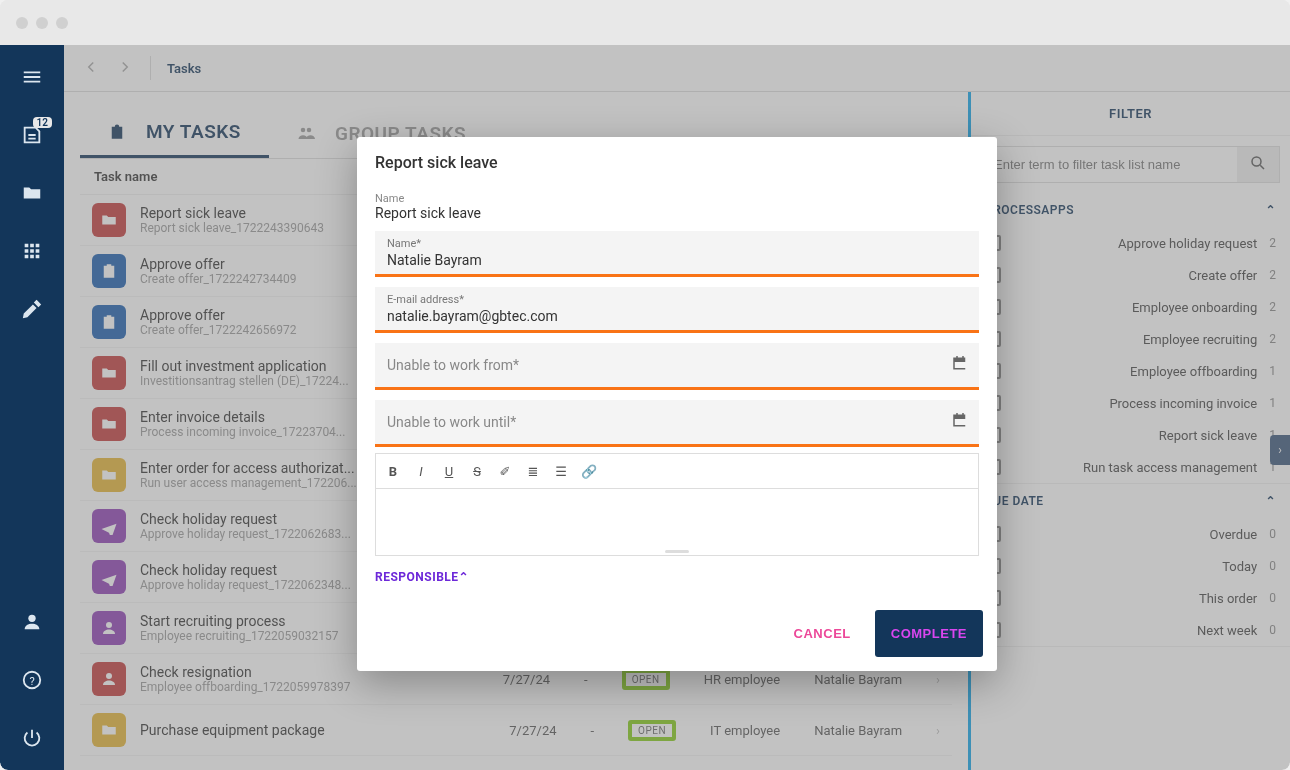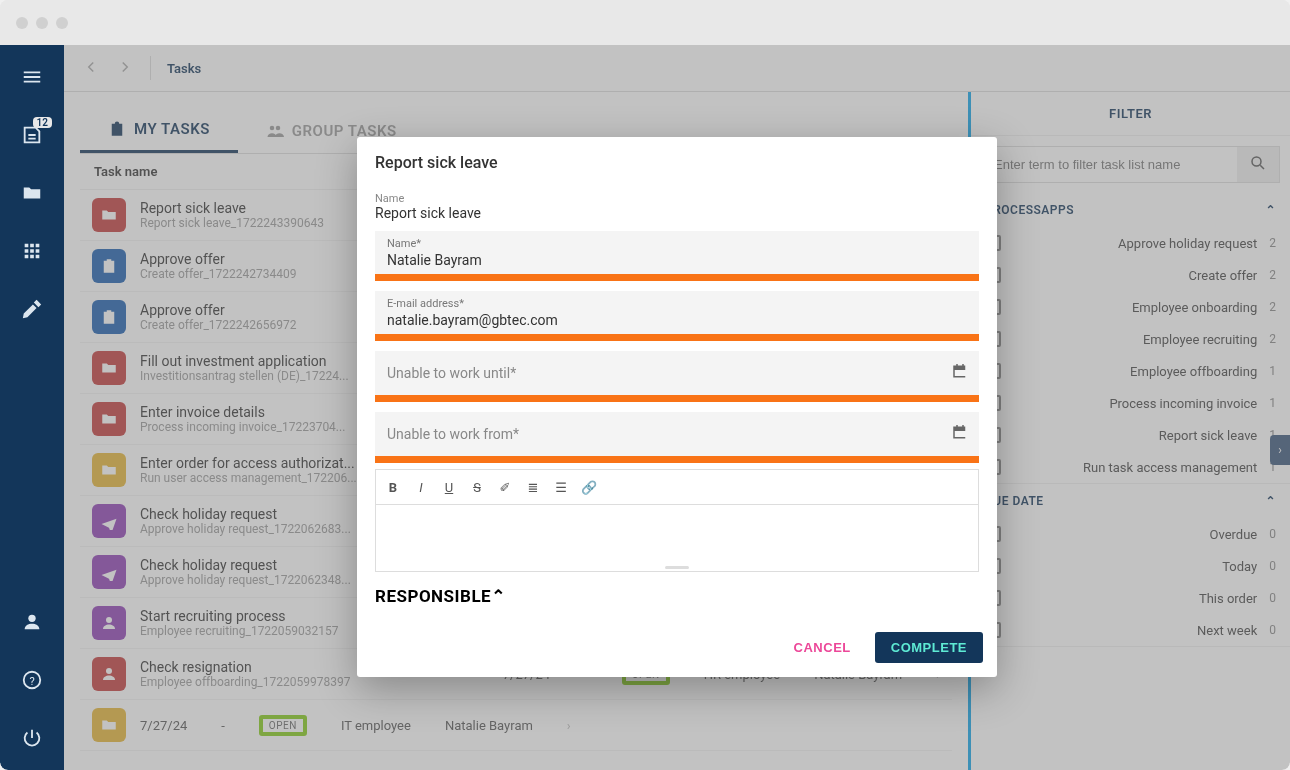--- a/index.html
+++ b/index.html
@@ -17,21 +17,21 @@
 
 .main { flex: 1; display: flex; flex-direction: column; position: relative; }
 .topbar { height: 47px; border-bottom: 1px solid #ddd; display: flex; align-items: center; padding: 0 18px; gap: 16px; color: #666; }
 .topbar .nav-arrow { cursor: pointer; color: #aaa; }
 .topbar .divider { width: 1px; height: 24px; background: #ddd; }
 .crumb { color: #13365a; font-weight: 600; font-size: 13px; }
 
 .content { flex: 1; display: flex; overflow: hidden; }
 .tasklist-panel { flex: 1; padding: 16px 16px 0 16px; overflow: hidden; display: flex; flex-direction: column; }
 .tabs { display: flex; border-bottom: 1px solid #ddd; }
-.tab { padding: 12px 28px; font-size: 15px; font-weight: 600; letter-spacing: 0.5px; color: #999; display: flex; align-items: center; gap: 8px; cursor: pointer; }
+.tab { padding: 12px 28px; font-size: 19px; font-weight: 600; letter-spacing: 0.5px; color: #999; display: flex; align-items: center; gap: 20px; cursor: pointer; }
 .tab.active { color: #13365a; border-bottom: 3px solid #13365a; }
 .tab svg { width: 18px; height: 18px; fill: currentColor; }
 
 .col-head { padding: 10px 14px; font-weight: 600; font-size: 13px; color: #333; border-bottom: 1px solid #eee; }
 .task-rows { flex: 1; overflow-y: auto; }
 .task-row { display: flex; align-items: center; padding: 8px 12px; border-bottom: 1px solid #f2f2f2; gap: 14px; position: relative; }
 .task-icon { width: 34px; height: 34px; border-radius: 6px; display: flex; align-items: center; justify-content: center; flex-shrink: 0; }
 .task-icon svg { width: 18px; height: 18px; fill: #fff; }
 .task-text { flex: 1; min-width: 0; }
 .task-title { font-size: 14px; color: #333; white-space: nowrap; overflow: hidden; text-overflow: ellipsis; }
@@ -54,34 +54,34 @@
 
 .right-scrubber { position: absolute; right: 0; top: 390px; width: 20px; height: 30px; background: #3a577a; border-radius: 4px 0 0 4px; display:flex; align-items:center; justify-content:center; color:#fff; font-size:12px;}
 
 
 .overlay { position: absolute; inset: 0; background: rgba(120,120,120,0.45); display: flex; align-items: flex-start; justify-content: center; padding-top: 92px; }
 .modal { width: 640px; max-height: 540px; background: #fff; border-radius: 3px; box-shadow: 0 12px 40px rgba(0,0,0,0.3); display: flex; flex-direction: column; overflow: hidden; }
 .modal-head { padding: 16px 18px 8px; font-size: 16px; font-weight: 500; color: #333; }
 .modal-body { padding: 4px 18px 12px; overflow-y: auto; flex: 1; }
 .field-ro-lbl { font-size: 11px; color: #888; margin-top: 8px; }
 .field-ro-val { font-size: 14px; color: #333; margin-bottom: 8px; }
-.tf { background: #f4f4f4; border-bottom: 7px solid #f97316; margin: 10px 0 6px; padding: 6px 12px 4px; position: relative; }
+.tf { background: #f4f4f4; border-bottom: 3px solid #f97316; margin: 10px 0 6px; padding: 6px 12px 4px; position: relative; }
 .tf .tf-lbl { font-size: 11px; color: #777; }
 .tf .tf-val { font-size: 14px; color: #333; padding: 2px 0; min-height: 20px; }
 .tf .date-icn { position: absolute; right: 10px; top: 50%; transform: translateY(-50%); color: #666; }
 .tf.empty { padding: 14px 12px; }
 .tf.empty .tf-lbl { font-size: 14px; color: #888; }
 .rte-toolbar { border: 1px solid #ddd; border-bottom: none; display: flex; gap: 2px; padding: 4px; }
 .rte-btn { width: 26px; height: 26px; display: flex; align-items: center; justify-content: center; font-size: 13px; color: #555; cursor: pointer; }
 .rte-area { border: 1px solid #ddd; height: 68px; position: relative; }
 .rte-grip { position: absolute; bottom: 2px; left: 50%; transform: translateX(-50%); width: 24px; height: 3px; background: #ddd; border-radius: 2px; }
-.collapsible { display: flex; justify-content: flex-start; align-items: center; padding: 14px 0 4px; font-size: 17px; font-weight: 700; color: #000000; letter-spacing: 0.5px; cursor: pointer; }
+.collapsible { display: flex; justify-content: flex-start; align-items: center; padding: 14px 0 4px; font-size: 12px; font-weight: 700; color: #6d28d9; letter-spacing: 0.5px; cursor: pointer; }
 .modal-foot { display: flex; justify-content: flex-end; gap: 12px; padding: 10px 14px 14px; }
 .btn-flat { background: none; border: none; color: #ec4899; font-weight: 600; font-size: 13px; padding: 8px 12px; cursor: pointer; letter-spacing: 0.5px; }
-.btn-primary { background: #13365a; color: #5eead4; border: none; font-weight: 600; font-size: 13px; padding: 8px 16px; cursor: pointer; border-radius: 3px; letter-spacing: 0.5px; }
+.btn-primary { background: #13365a; color: #d946ef; border: none; font-weight: 600; font-size: 13px; padding: 16px 16px; cursor: pointer; border-radius: 3px; letter-spacing: 0.5px; }
 
 .ic-red { background: #c43b3b; }
 .ic-blue { background: #1a5eaf; }
 .ic-yellow { background: #e6b534; }
 .ic-purple { background: #8e3fb5; }
 </style>
 </head>
 <body>
 
 <div class="browser-frame">
@@ -296,20 +296,24 @@
                   <span>Natalie Bayram</span>
                   <span class="row-chevron">›</span>
                 </div>
               </div>
               <div class="task-row">
                 <div class="task-icon ic-yellow">
                   <svg viewBox="0 0 24 24">
                     <path d="M3 6h6l2 2h10v10H3z"></path>
                   </svg>
                 </div>
+                <div class="task-text">
+                  <div class="task-title">Purchase equipment package</div>
+                  <div class="task-sub"></div>
+                </div>
                 <div class="row-meta">
                   <span>7/27/24</span>
                   <span>-</span>
                   <span class="status-pill">OPEN</span>
                   <span>IT employee</span>
                   <span>Natalie Bayram</span>
                   <span class="row-chevron">›</span>
                 </div>
               </div>
             </div>
@@ -416,35 +420,35 @@
 
             <div class="tf">
               <div class="tf-lbl">Name*</div>
               <div class="tf-val">Natalie Bayram</div>
             </div>
             <div class="tf">
               <div class="tf-lbl">E-mail address*</div>
               <div class="tf-val">natalie.bayram@gbtec.com</div>
             </div>
             <div class="tf empty">
+              <div class="tf-lbl">Unable to work from*</div>
+              <span class="date-icn">
+                <svg width="18" height="18" viewBox="0 0 24 24" fill="#666">
+                    <path d="M5 4h2V2h2v2h6V2h2v2h2v16H3V4h2zm0 6v8h14v-8H5z"></path>
+                  </svg>
+              </span>
+            </div>
+            <div class="tf empty">
               <div class="tf-lbl">Unable to work until*</div>
               <span class="date-icn">
                 <svg width="18" height="18" viewBox="0 0 24 24" fill="#666">
                     <path d="M5 4h2V2h2v2h6V2h2v2h2v16H3V4h2zm0 6v8h14v-8H5z"></path>
                   </svg>
               </span>
             </div>
-            <div class="tf empty">
-              <div class="tf-lbl">Unable to work from*</div>
-              <span class="date-icn">
-                <svg width="18" height="18" viewBox="0 0 24 24" fill="#666">
-                    <path d="M5 4h2V2h2v2h6V2h2v2h2v16H3V4h2zm0 6v8h14v-8H5z"></path>
-                  </svg>
-              </span>
-            </div>
 
             <div class="rte-toolbar">
               <div class="rte-btn">
                   <b>B</b>
                 </div>
               <div class="rte-btn">
                   <i>I</i>
                 </div>
               <div class="rte-btn">
                   <u>U</u>

